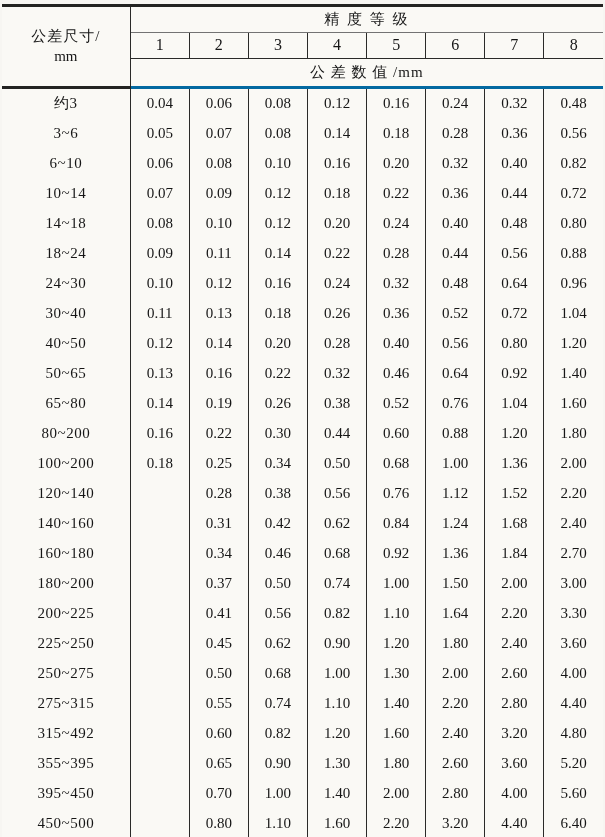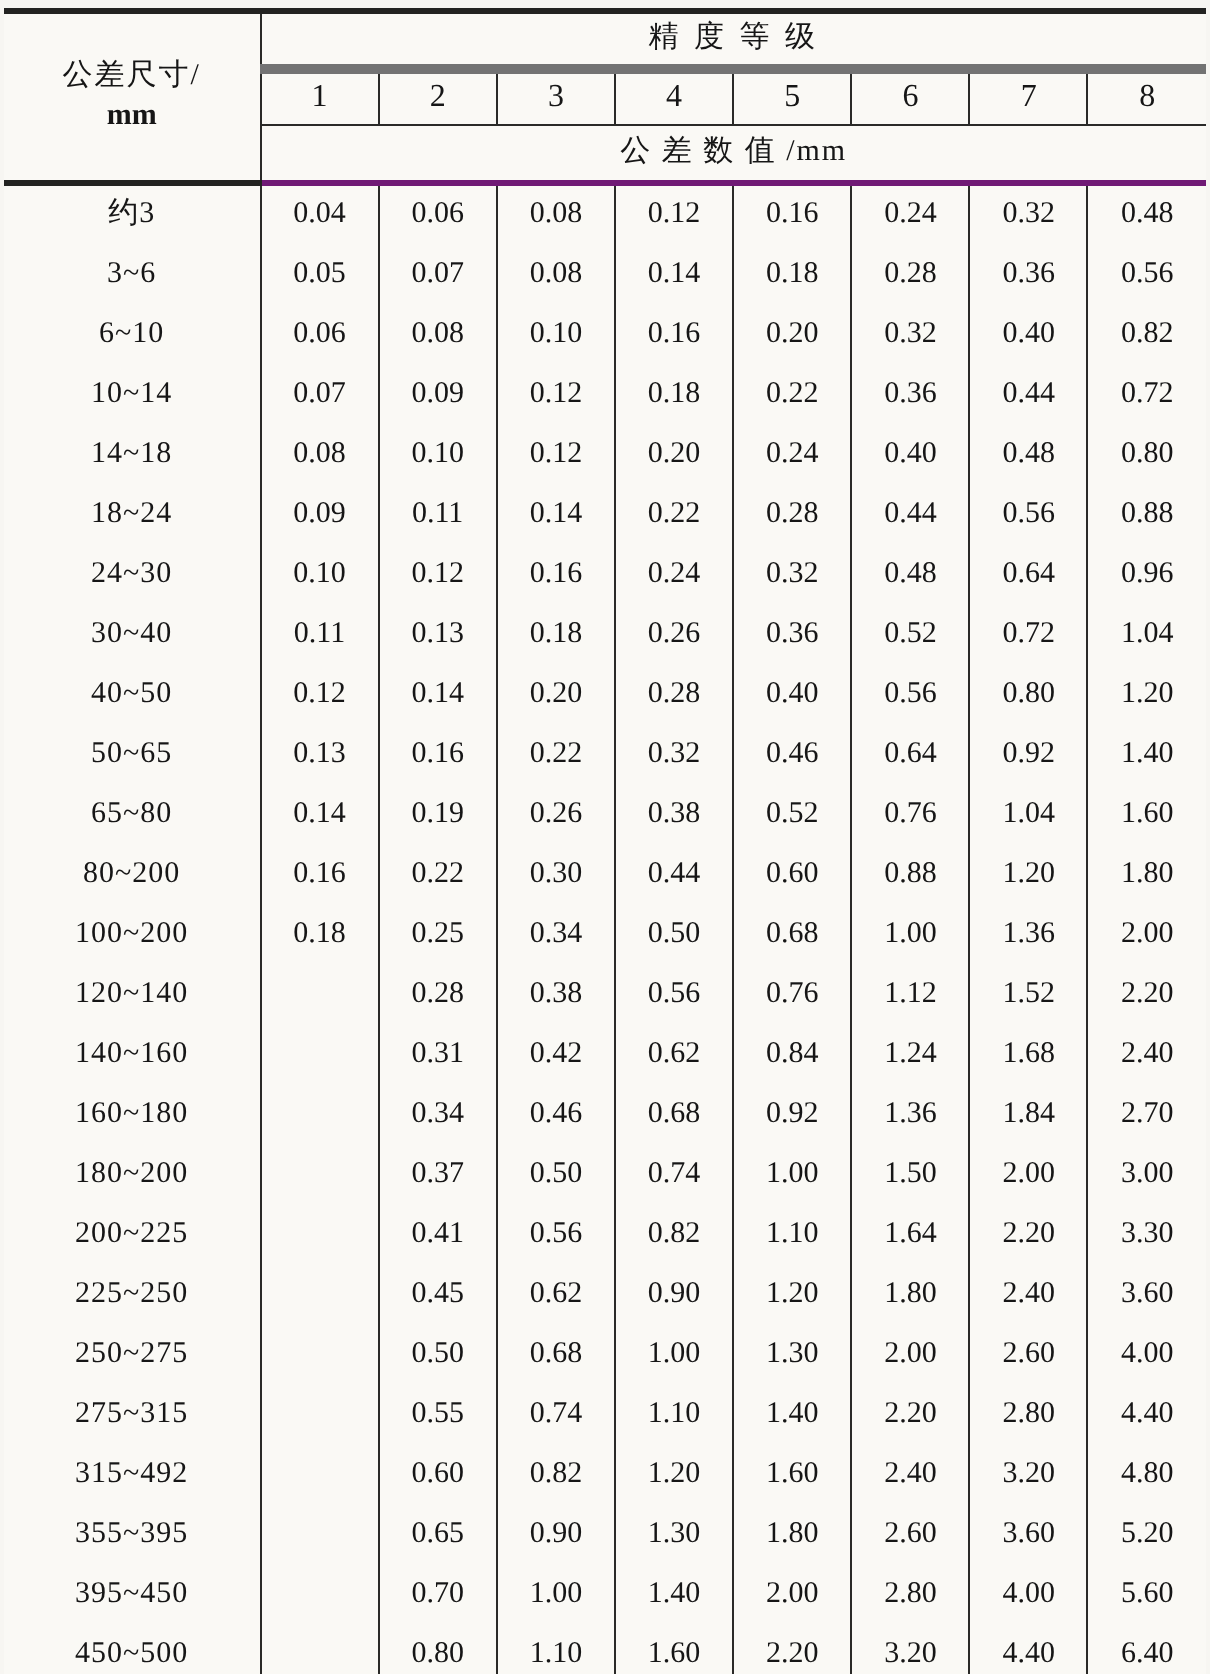--- a/index.html
+++ b/index.html
@@ -35,38 +35,38 @@
     overflow: hidden;
     white-space: nowrap;
   }
   
   .size-head {
     border-right: 1px solid #2a2a28;
     border-bottom: 3px solid #232321;
     font-size: 15px;
   }
   .size-head .l1 { letter-spacing: 1px; }
-  .size-head .l2 { margin-top: 2px; font-weight: bold; }
+  .size-head .l2 { margin-top: 2px; }
   .grade-head {
     height: 25px;
-    border-bottom: 5px solid #737373;
+    border-bottom: 1px solid #737373;
     font-weight: bold;
     font-size: 16px;
     letter-spacing: 2px;
   }
   tr.grade-levels td {
     height: 25px;
     border-left: 1px solid #2a2a28;
     border-bottom: 1px solid #2a2a28;
     font-size: 16px;
   }
   tr.grade-levels td:first-child { border-left: none; }
   .value-head {
     height: 27px;
-    border-bottom: 3px solid #701a75;
+    border-bottom: 3px solid #0369a1;
     font-weight: bold;
     font-size: 16px;
     letter-spacing: 1px;
   }
   
   tbody td {
     height: 30px;
     font-size: 15px;
   }
   tbody td.val {

